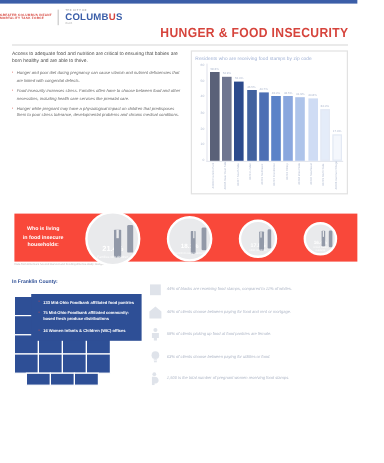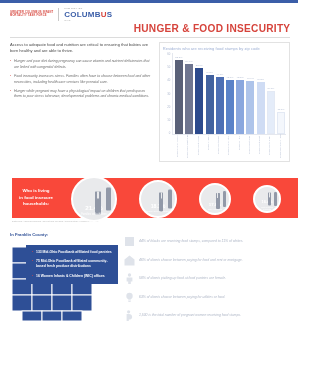--- a/index.html
+++ b/index.html
@@ -9,21 +9,21 @@
     background:#ffffff;
     color:#3a3a3a;
     position:relative;
     overflow:hidden;
   }
 
   
   .topbar { height:3px; background:#3b5ea8; width:100%; }
   .header {
     display:flex; align-items:flex-start; justify-content:space-between;
-    padding:5px 8px 0 10px; height:32px;
+    padding:5px 8px 0 0; height:32px;
   }
   .logos { display:flex; align-items:center; gap:5px; }
   .logo-imtf { line-height:1.15; }
   .logo-imtf div {
     font-size:2.6px; letter-spacing:.22px; font-weight:700; color:#d6443c;
     white-space:nowrap;
   }
   .logo-sep { width:1px; height:13px; background:#c9c9c9; }
   .logo-cbus { line-height:1; text-align:left; }
   .logo-cbus .pre { font-size:2.4px; color:#8a8a8a; letter-spacing:.3px; }

